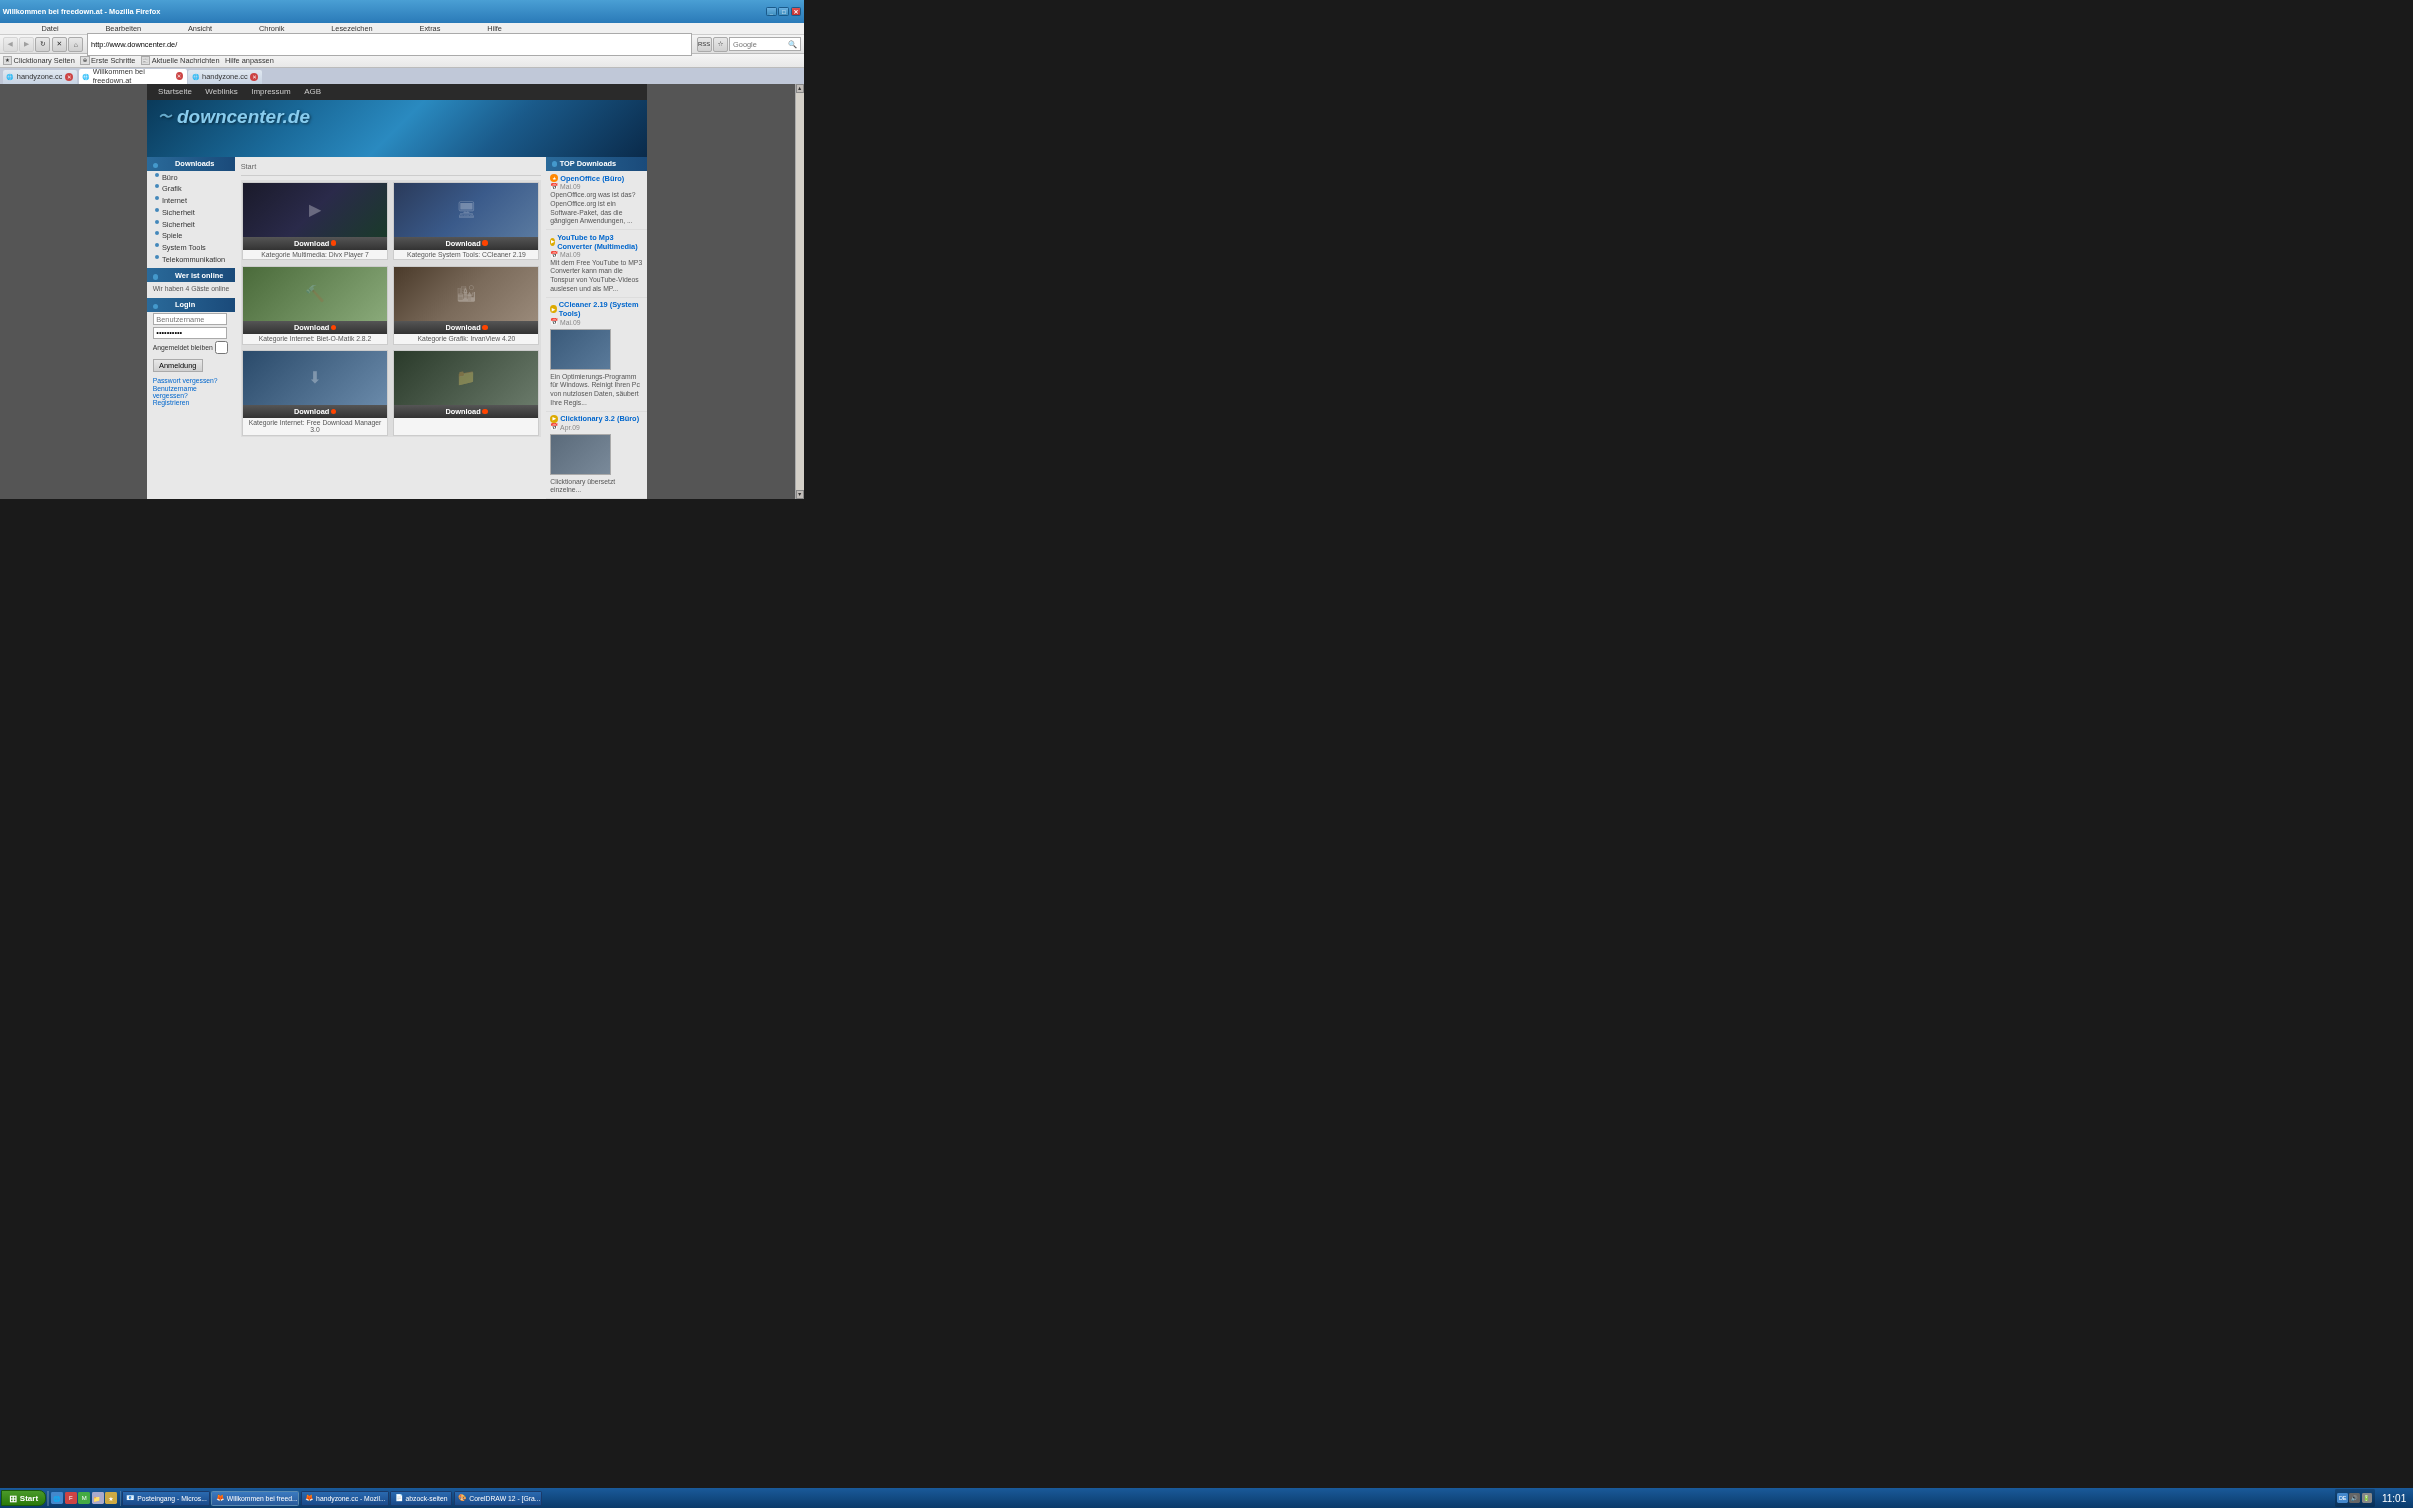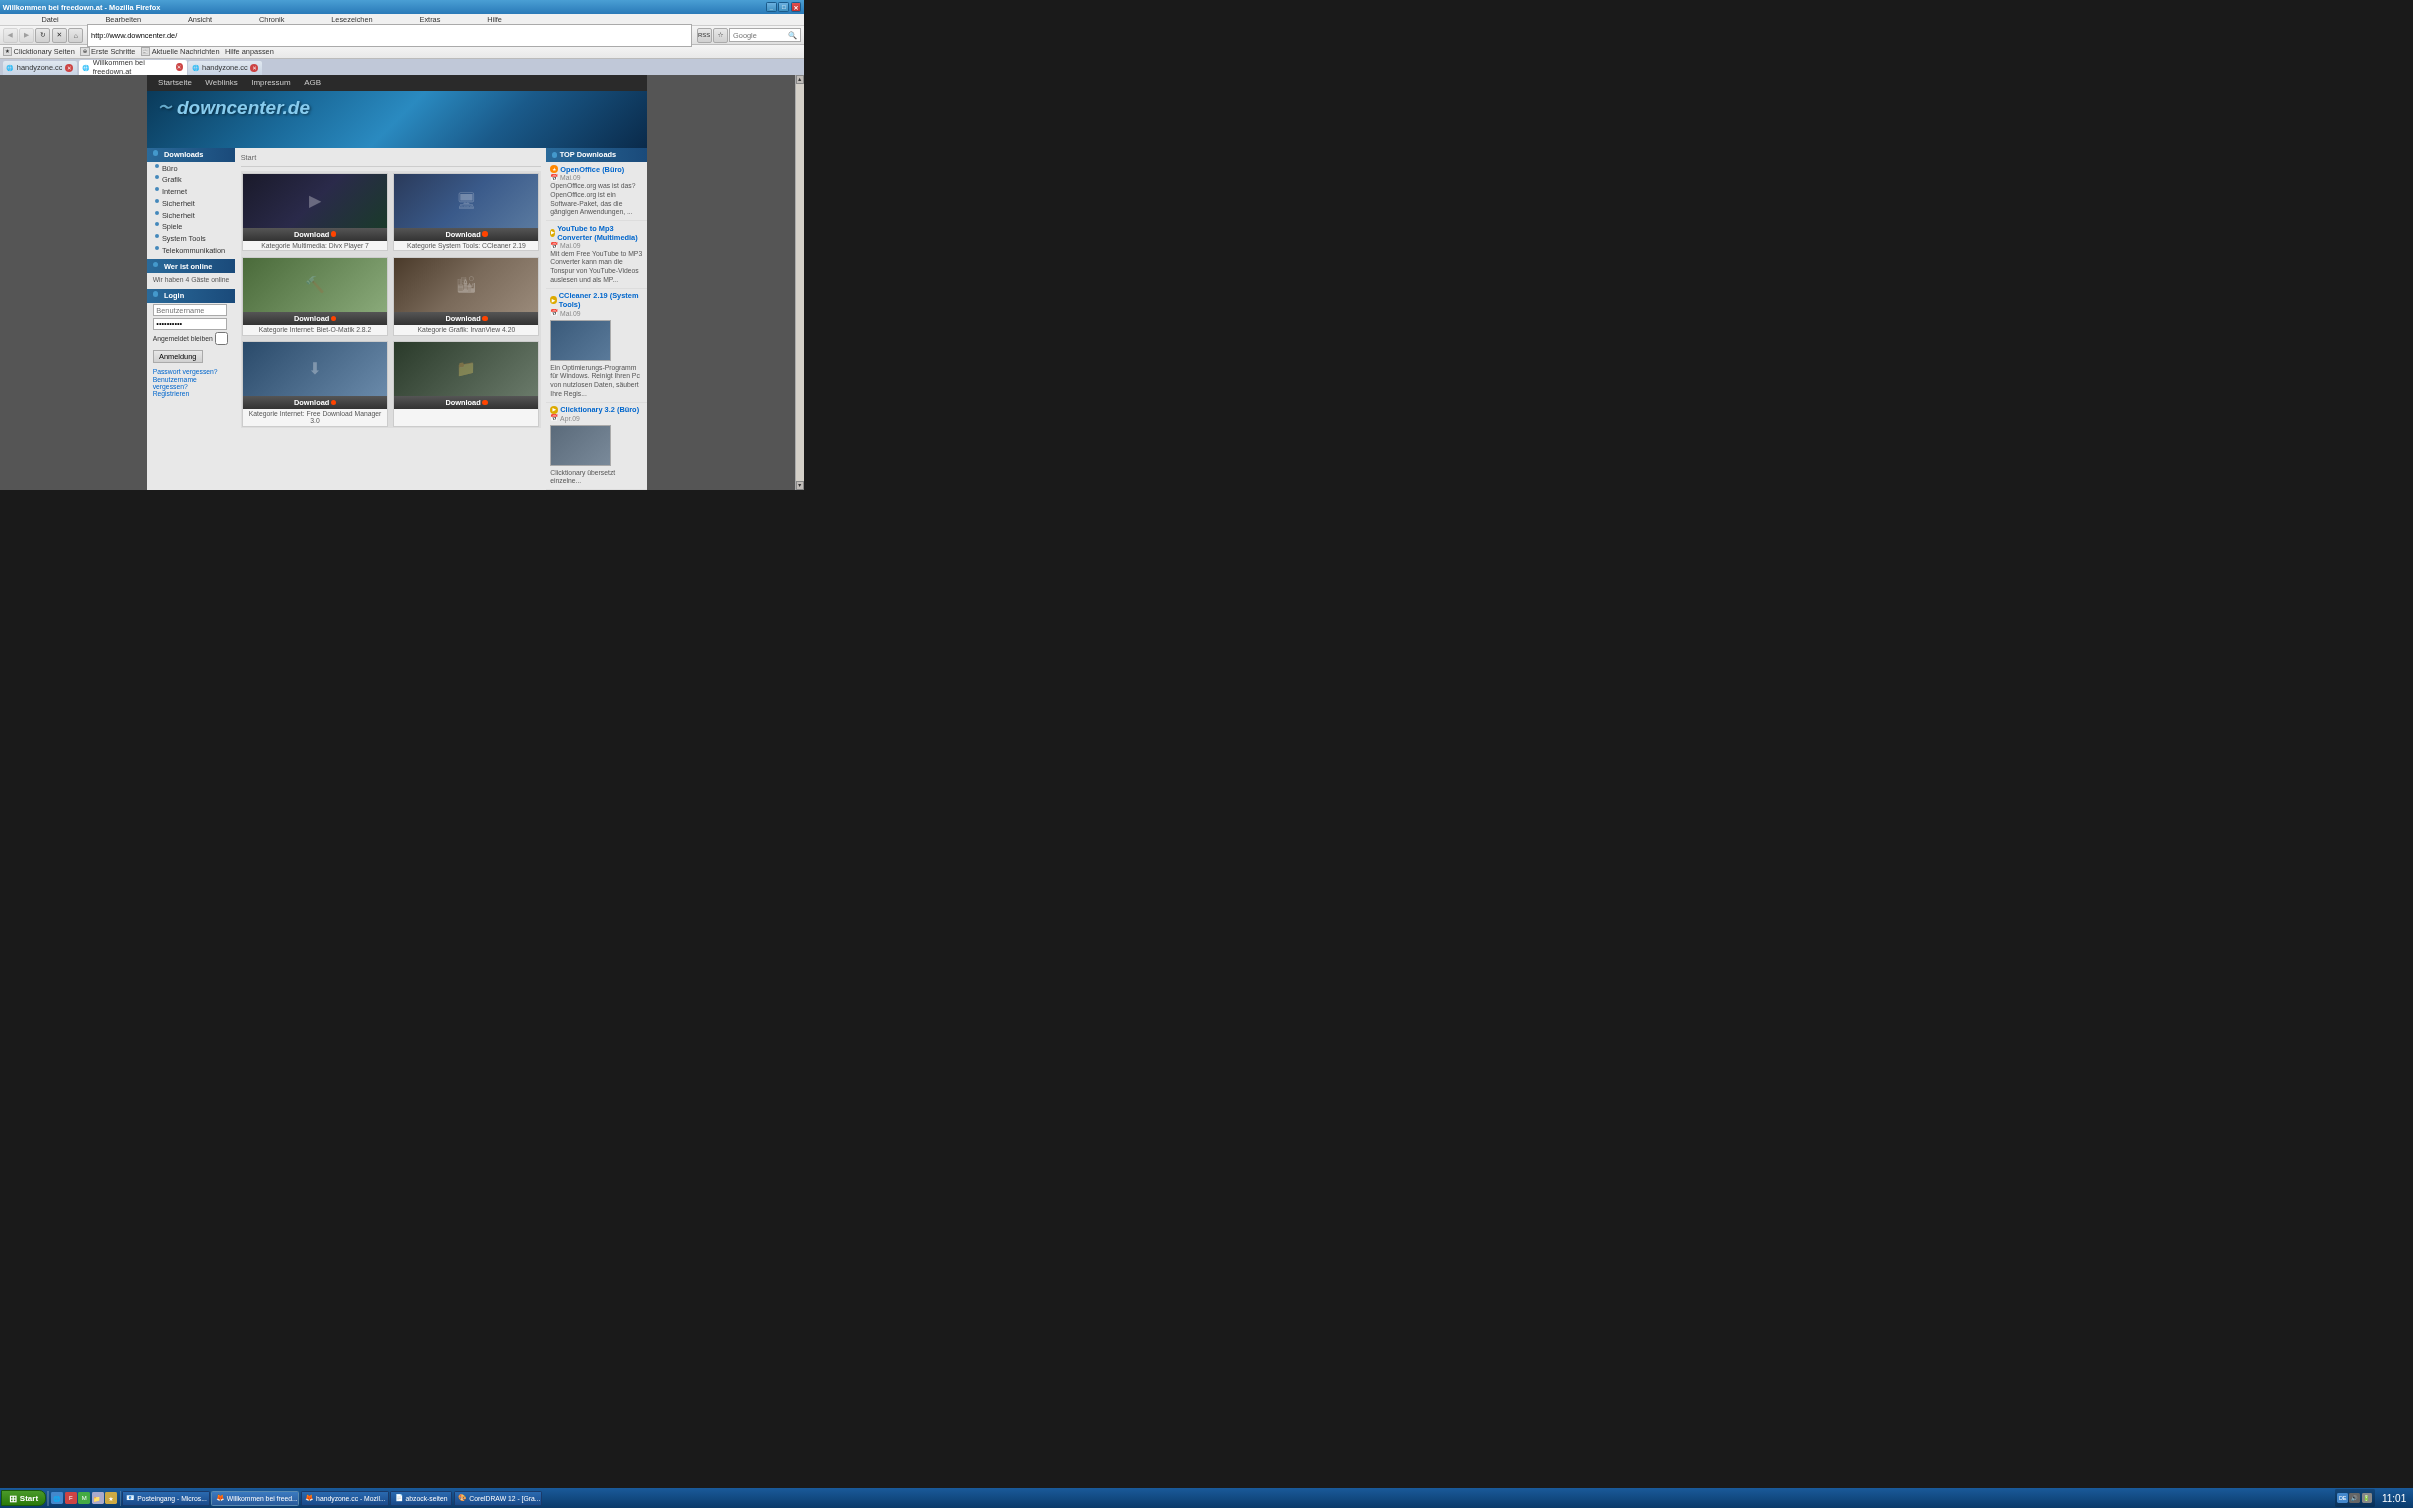--- a/index.html
+++ b/index.html
@@ -1,21 +1,21 @@
 <!DOCTYPE html>
 <html style="font-size:10.8px"><head>
   <meta charset="utf-8">
   <style>
     * { margin: 0; padding: 0; box-sizing: border-box; }
     body { font-family: Arial, sans-serif; font-size: 7.4px; background: #1a1a1a; color: #333; overflow: hidden; width: 804px; height: 503px; }
 
     
     .window-titlebar {
       background: linear-gradient(to bottom, #4a9fd4, #2a7ab8);
-      height: 14px;
+      height: 23px;
       display: flex;
       align-items: center;
       justify-content: space-between;
       padding: 0 2.7px;
       color: white;
       font-size: 7.4px;
       font-weight: bold;
     }
     .window-controls { display: flex; gap: 1.4px; }
     .win-btn {
@@ -229,22 +229,22 @@
     .sidebar-section {
       margin-bottom: 2.7px;
     }
     .sidebar-header {
       background: linear-gradient(to right, #2a6a9a, #1a4a7a);
       color: white;
       padding: 2.7px 5.4px;
       font-size: 7.4px;
       font-weight: bold;
       display: flex;
-      align-items: flex-start;
-      gap: 6px;
+      align-items: flex-end;
+      gap: 17px;
     }
     .sidebar-bullet {
       width: 5.4px; height: 5.4px;
       background: #4499cc;
       border-radius: 50%;
       display: inline-block;
     }
     .sidebar-item {
       padding: 1.4px 5.4px 1.4px 8px;
       font-size: 7.4px;

